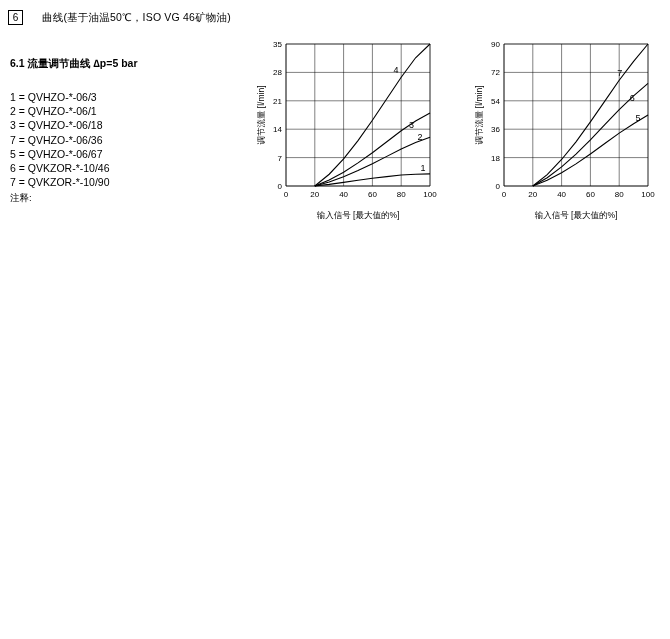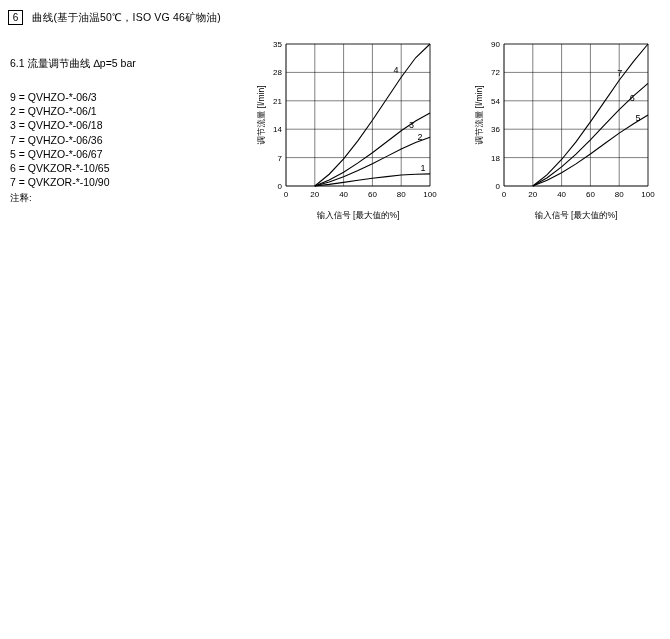--- a/index.html
+++ b/index.html
@@ -29,31 +29,32 @@
     height: 15px;
     border: 1px solid #000;
     display: flex;
     align-items: center;
     justify-content: center;
     font-size: 10px;
     line-height: 1;
     box-sizing: border-box;
   }
   .header-title {
-    margin-left: 9px;
+    margin-left: 19px;
     font-size: 10.5px;
     letter-spacing: 0.2px;
   }
 
   
   .subsection {
     position: absolute;
     left: 10px;
     top: 57px;
     font-size: 10.5px;
+    font-weight: bold;
   }
   .legend-list {
     position: absolute;
     left: 10px;
     top: 90px;
     font-size: 10.5px;
     line-height: 14.2px;
   }
   .legend-list div {
     white-space: nowrap;
@@ -112,26 +113,26 @@
 <div class="header">
   <div class="section-box">
     <span>6</span>
   </div>
   <div class="header-title">曲线(基于油温50℃，ISO VG 46矿物油)</div>
 </div>
 
 <div class="subsection">6.1 流量调节曲线 ∆p=5 bar</div>
 
 <div class="legend-list">
-  <div>9 = QVHZO-*-06/3</div>
+  <div>1 = QVHZO-*-06/3</div>
   <div>2 = QVHZO-*-06/1</div>
   <div>3 = QVHZO-*-06/18</div>
   <div>7 = QVHZO-*-06/36</div>
   <div>5 = QVHZO-*-06/67</div>
-  <div>6 = QVKZOR-*-10/65</div>
+  <div>6 = QVKZOR-*-10/46</div>
   <div>7 = QVKZOR-*-10/90</div>
 </div>
 
 <div class="notes">
   <div class="notes-title">注释:</div>
 </div>
 
 <div class="chart" id="chart-left-wrap" style="left:248px; top:34px;">
   <svg id="svg-left" width="190" height="190" viewBox="0 0 190 190">
       <line x1="38" y1="152" x2="182" y2="152" class="axis-line"></line>

